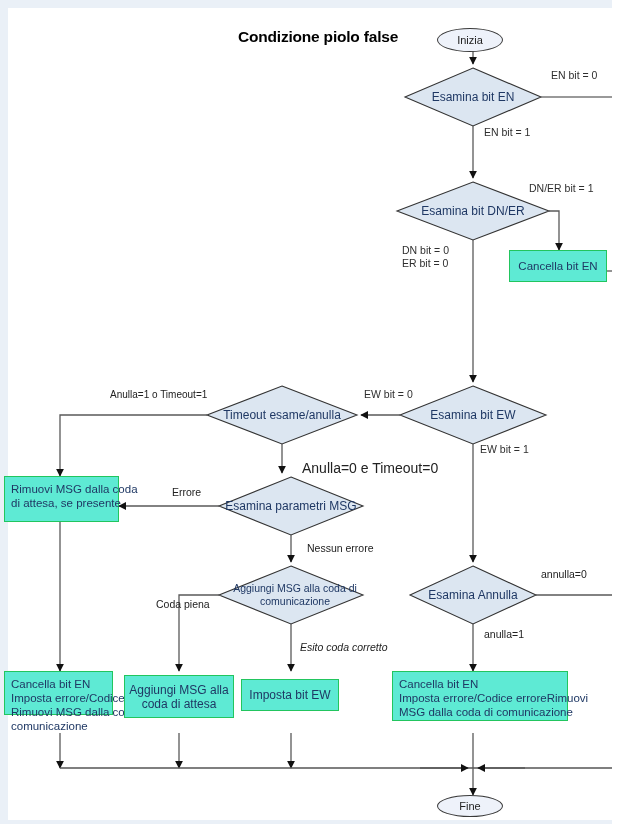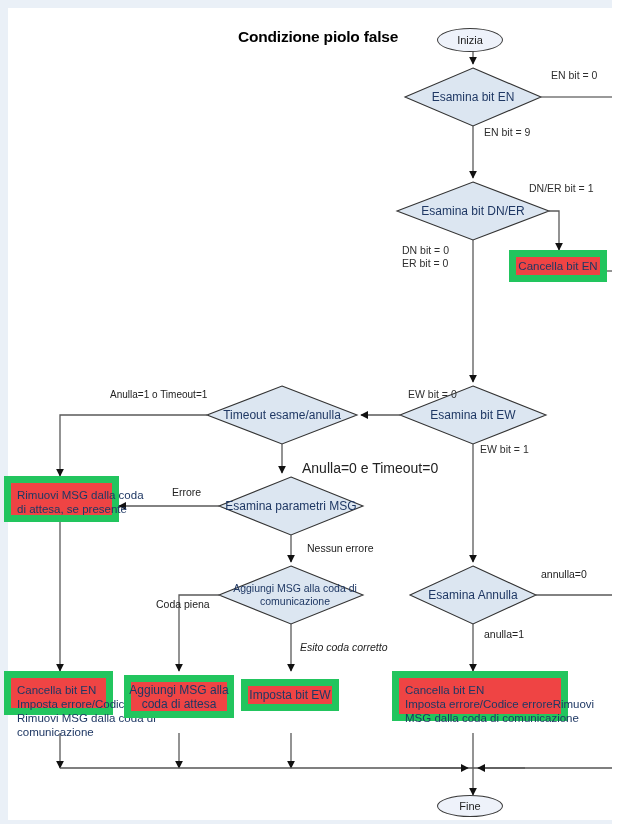--- a/index.html
+++ b/index.html
@@ -17,22 +17,22 @@
     width:628px;height:812px;
     background:#ffffff;
     overflow:hidden;
   }
   #svg{position:absolute;left:0;top:0;width:638px;height:824px;}
 
   .node{position:absolute;box-sizing:border-box;}
 
   
   .rect{
-    background:#ef4444;
-    border:7px solid #22c55e;
+    background:#5eead4;
+    border:1px solid #22c55e;
     color:#1f3864;
     font-size:11.5px;
     line-height:14px;
     white-space:nowrap;
   }
   .rect.pad{padding:5px 6px 4px 6px;}
   .rect.center{display:flex;align-items:center;justify-content:center;text-align:center;}
 
   
   .term{
@@ -214,28 +214,28 @@
   </div>
 
   <div class="node rect pad" style="left:392px;top:671px;width:176px;height:50px;">
     <div>Cancella bit EN</div>
     <div>Imposta errore/Codice erroreRimuovi</div>
     <div>MSG dalla coda di comunicazione</div>
   </div>
 
   <div class="elabel" style="left:551px;top:69px;">EN bit = 0</div>
 
-  <div class="elabel" style="left:484px;top:126px;">EN bit = 9</div>
+  <div class="elabel" style="left:484px;top:126px;">EN bit = 1</div>
 
   <div class="elabel" style="left:529px;top:182px;">DN/ER bit = 1</div>
 
   <div class="elabel" style="left:402px;top:244px;">DN bit = 0</div>
   <div class="elabel" style="left:402px;top:257px;">ER bit = 0</div>
 
-  <div class="elabel" style="left:364px;top:388px;margin-left:44px;">EW bit = 0</div>
+  <div class="elabel" style="left:364px;top:388px;">EW bit = 0</div>
 
   <div class="elabel" style="left:480px;top:443px;">EW bit = 1</div>
 
   <div class="elabel dark" style="left:110px;top:388px;font-size:10px;">Anulla=1 o Timeout=1</div>
 
   <div class="elabel dark" style="left:302px;top:462px;font-size:14px;">Anulla=0 e Timeout=0</div>
 
   <div class="elabel dark" style="left:172px;top:486px;">Errore</div>
 
   <div class="elabel dark" style="left:307px;top:542px;">Nessun errore</div>

